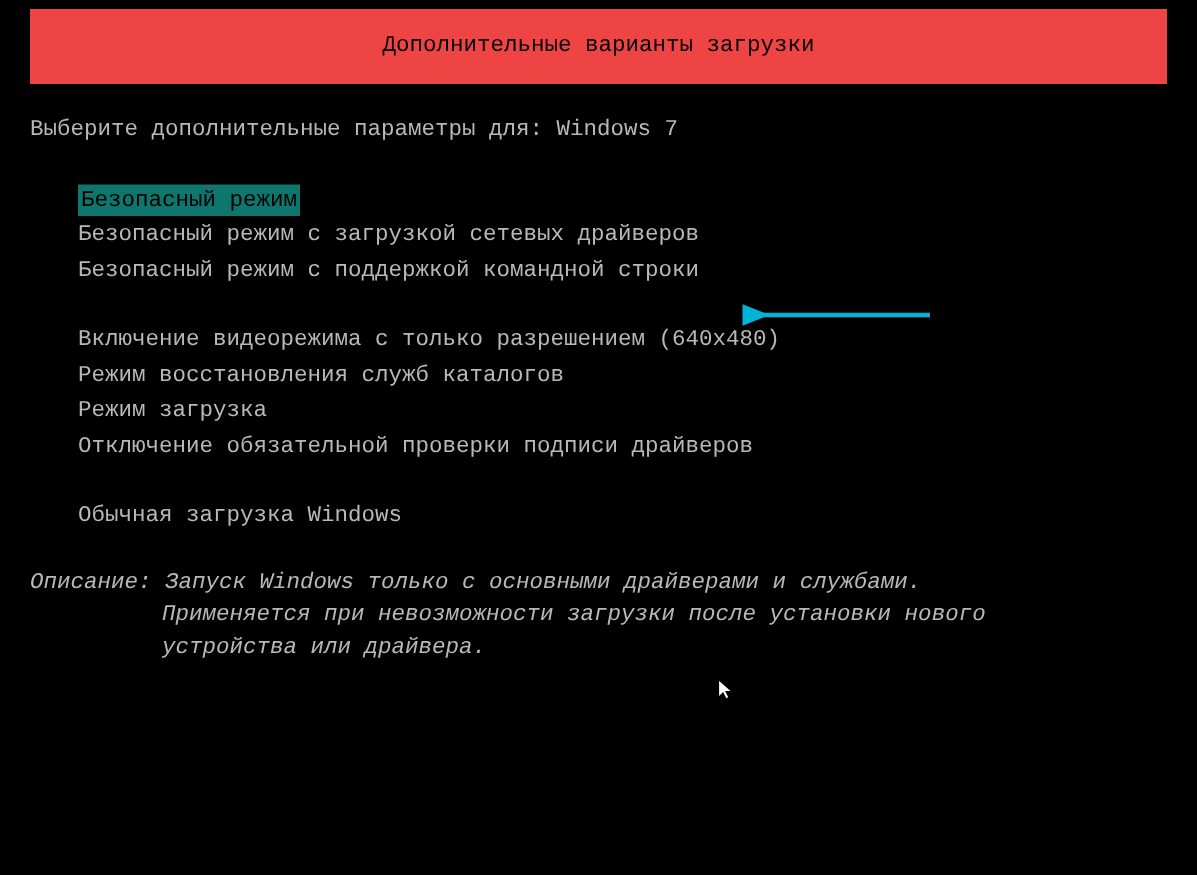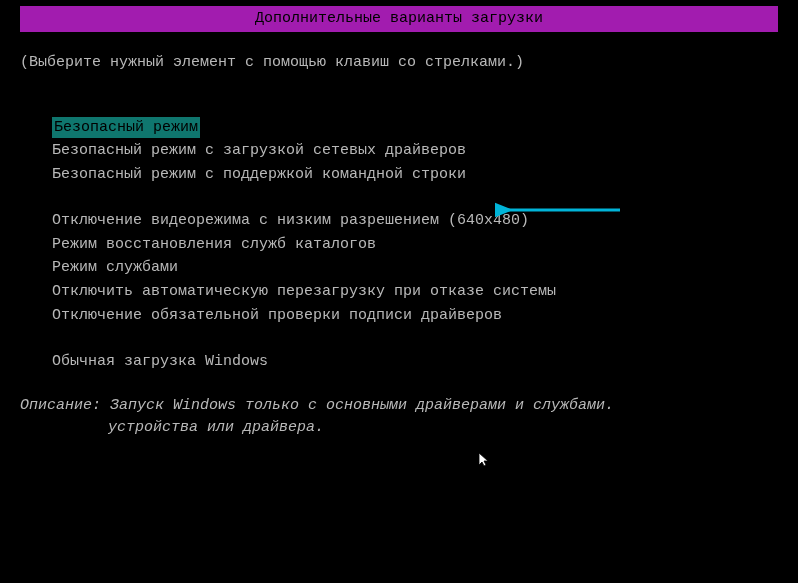--- a/index.html
+++ b/index.html
@@ -12,24 +12,24 @@
       color: #b8b8b8;
       font-family: 'Consolas', 'Courier New', monospace;
       font-size: 15px;
       line-height: 1.45;
       width: 798px;
       height: 583px;
       overflow: hidden;
       position: relative;
     }
     .title-bar {
-      background: #a21caf;
+      background: #ef4444;
       color: #000000;
       text-align: center;
-      padding: 2px 0;
+      padding: 14px 0;
       margin: 6px 20px 0 20px;
       font-size: 15px;
     }
     .content {
       padding: 20px 20px 0 20px;
     }
     .intro-line {
       margin-bottom: 2px;
     }
     .instruction-sub {
@@ -81,55 +81,57 @@
     }
   </style>
 </head>
 <body>
 
 <div class="title-bar">
   <span>Дополнительные варианты загрузки</span>
 </div>
 
 <div class="content">
-  <div class="instruction-sub">(Выберите нужный элемент с помощью клавиш со стрелками.)</div>
+  <div class="intro-line">
+    <span>Выберите дополнительные параметры для: </span><span class="os-name">Windows 7</span>
+  </div>
 
 
   <div class="spacer"></div>
 
   <div class="menu-group">
     <div class="menu-item">
       <span class="selected">Безопасный режим</span>
     </div>
     <div class="menu-item">Безопасный режим с загрузкой сетевых драйверов</div>
     <div class="menu-item">Безопасный режим с поддержкой командной строки</div>
   </div>
 
   <div class="spacer"></div>
 
   <div class="menu-group">
-    <div class="menu-item">Отключение видеорежима с низким разрешением (640x480)</div>
+    <div class="menu-item">Включение видеорежима с только разрешением (640x480)</div>
     <div class="menu-item">Режим восстановления служб каталогов</div>
-    <div class="menu-item">Режим службами</div>
-    <div class="menu-item">Отключить автоматическую перезагрузку при отказе системы</div>
+    <div class="menu-item">Режим загрузка</div>
     <div class="menu-item">Отключение обязательной проверки подписи драйверов</div>
   </div>
 
   <div class="spacer"></div>
 
   <div class="menu-group">
     <div class="menu-item">Обычная загрузка Windows</div>
   </div>
 
   <div class="spacer"></div>
 
   <div class="description">
     <div class="description-line">
       <span>Описание: </span><span>Запуск Windows только с основными драйверами и службами.</span>
     </div>
+    <div class="description-cont">Применяется при невозможности загрузки после установки нового</div>
     <div class="description-cont">устройства или драйвера.</div>
   </div>
 </div>
 
 <svg class="arrow-annotation" viewBox="0 0 130 20">
   <defs>
     <marker id="arrowhead" markerWidth="10" markerHeight="8" refX="2" refY="4" orient="auto">
       <polygon points="10 0, 0 4, 10 8" fill="#00b4d8"></polygon>
     </marker>
   </defs>

